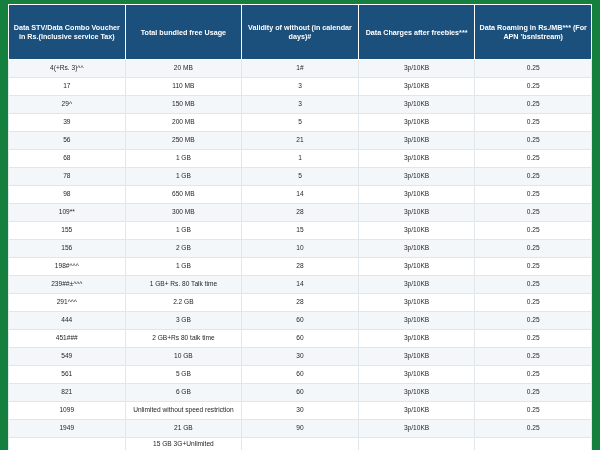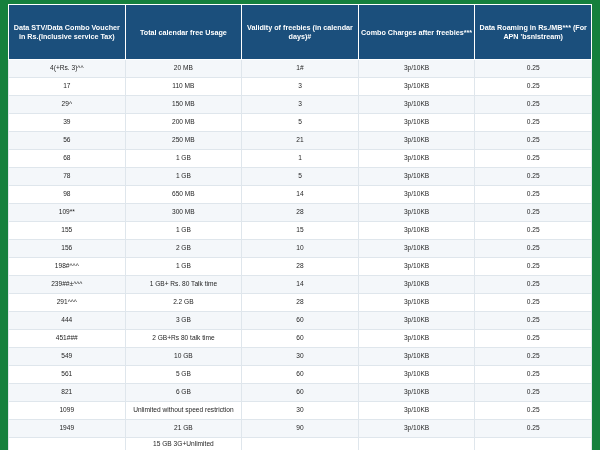--- a/index.html
+++ b/index.html
@@ -60,23 +60,23 @@
   .xtall td { height: 56px; }
 </style>
 </head>
 <body>
 
 <div id="wrap">
   <table class="voucher">
     <thead>
       <tr>
         <th>Data STV/Data Combo Voucher in Rs.(Inclusive service Tax)</th>
-        <th>Total calendar free Usage</th>
-        <th>Validity of freebies (in calendar days)#</th>
-        <th>Combo Charges after freebies***</th>
+        <th>Total bundled free Usage</th>
+        <th>Validity of without (in calendar days)#</th>
+        <th>Data Charges after freebies***</th>
         <th>Data Roaming in Rs./MB*** (For APN 'bsnlstream)</th>
       </tr>
     </thead>
     <tbody id="tbody">
         <tr class="alt">
           <td class="c0">4(+Rs. 3)^^</td>
           <td class="c1">20 MB</td>
           <td class="c2">1#</td>
           <td class="c3">3p/10KB</td>
           <td class="c4">0.25</td>

